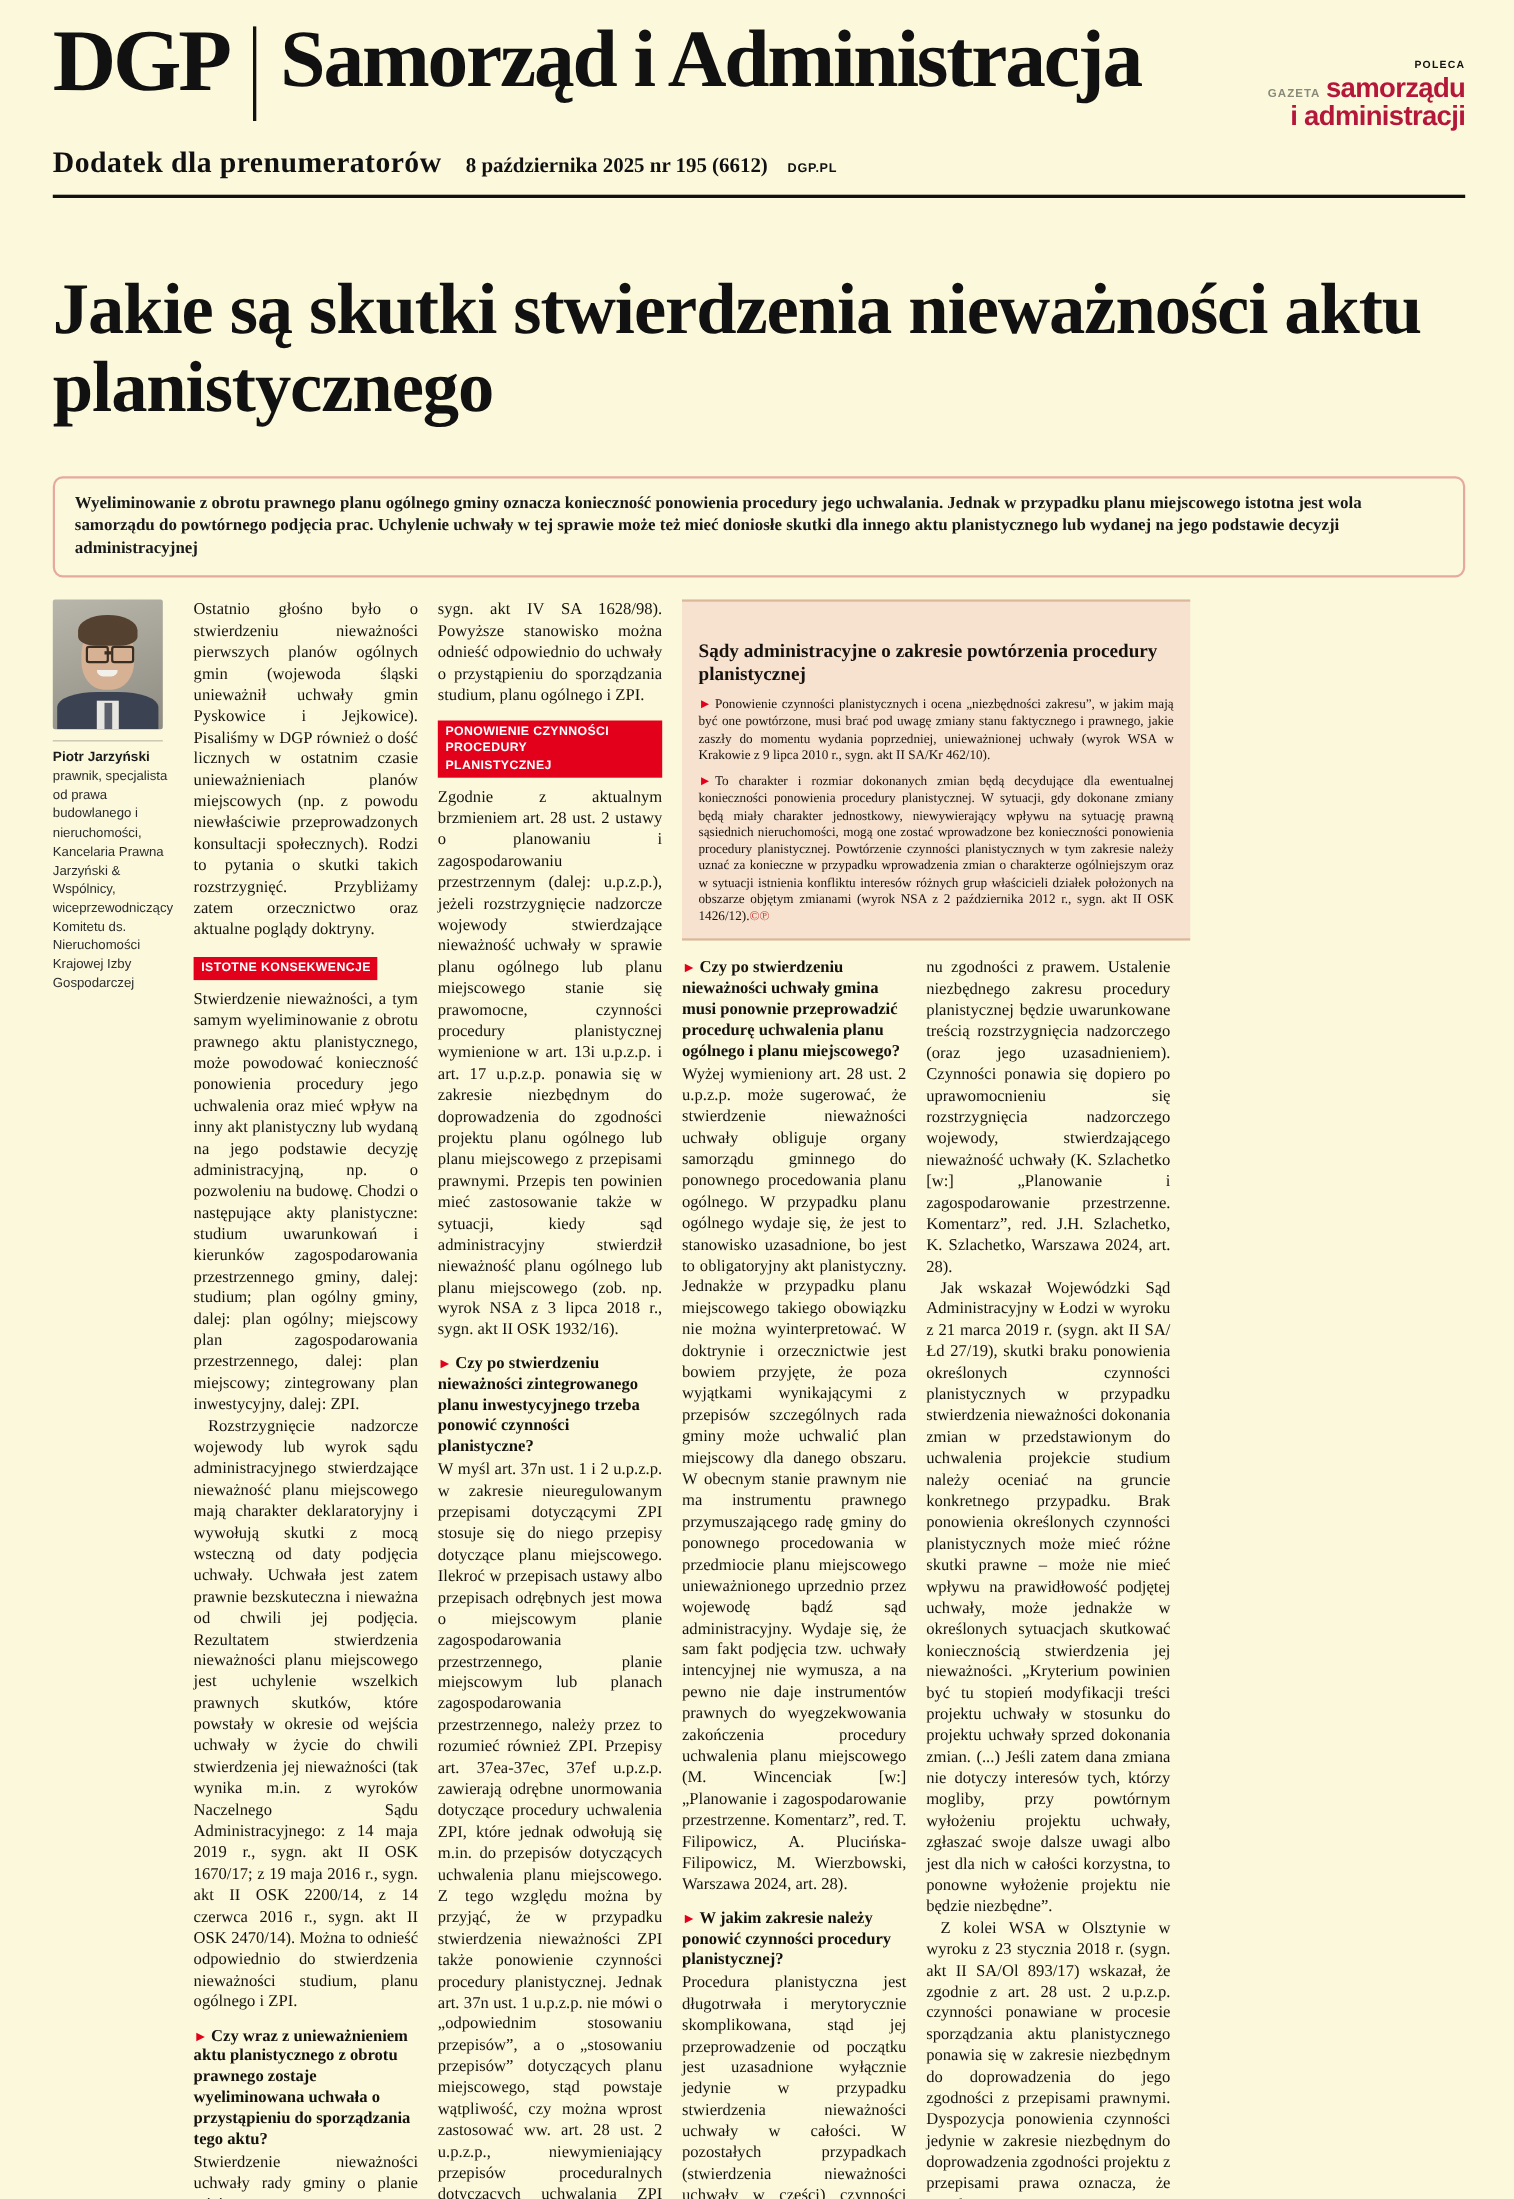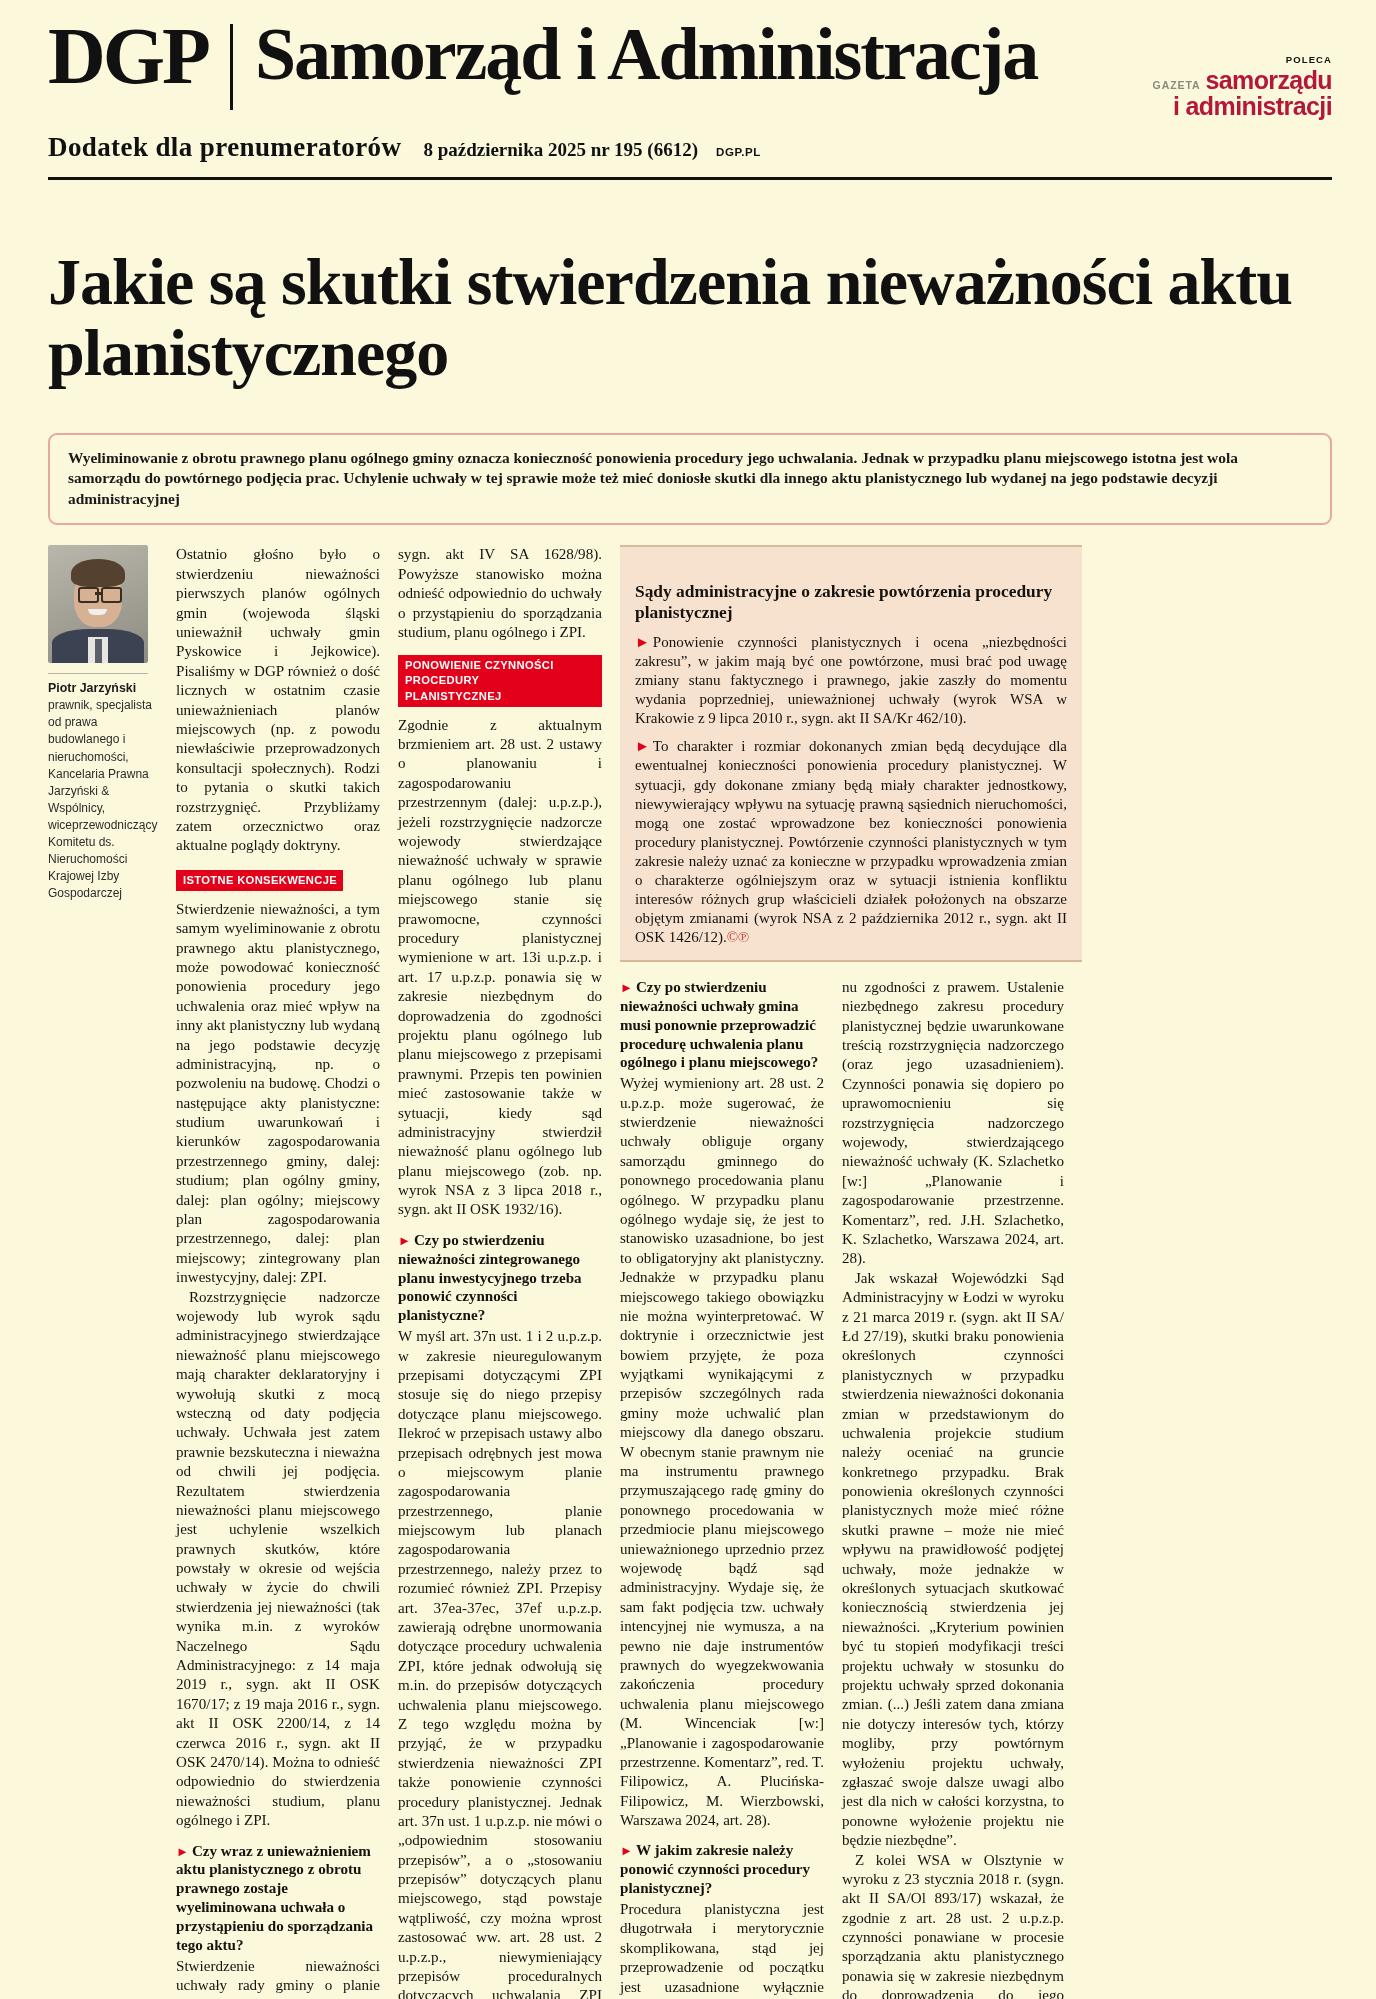--- a/index.html
+++ b/index.html
@@ -159,21 +159,21 @@
     border-bottom:2px solid #d9b99a;
     padding:14px 15px 13px 15px;
     box-sizing:border-box;
     margin-bottom:16px;
   }
   .sidebox-title{
     font-weight:700;font-size:17.4px;line-height:1.2;
     margin-bottom:10px;color:#16120e;margin-top:20px;
   }
   .sidebox-item{
-    font-size:15px;line-height:1.27;text-align:justify;
+    font-size:12px;line-height:1.27;text-align:justify;
     margin-bottom:9px;color:#16120e;
   }
   .sidebox-item:last-child{margin-bottom:0;}
   .arrow-red{color:#e2001a;font-weight:700;margin-right:3px;}
 
   .wide-right{display:flex;gap:0;}
 </style>
 </head>
 <body>
 

